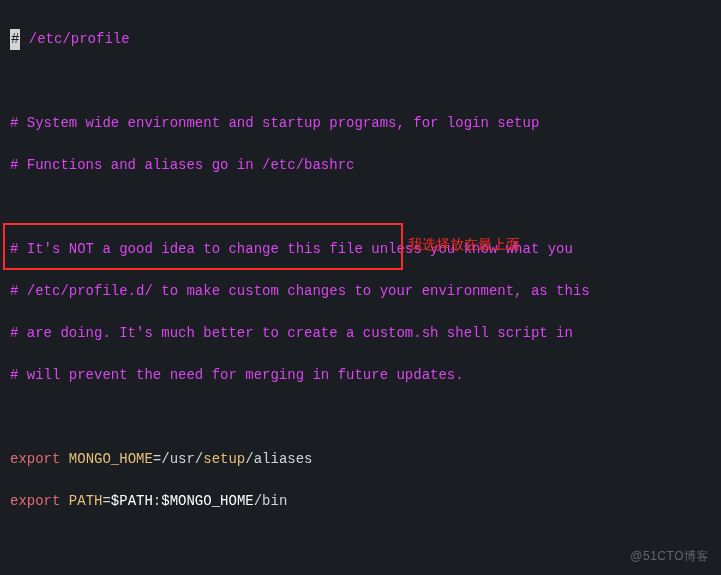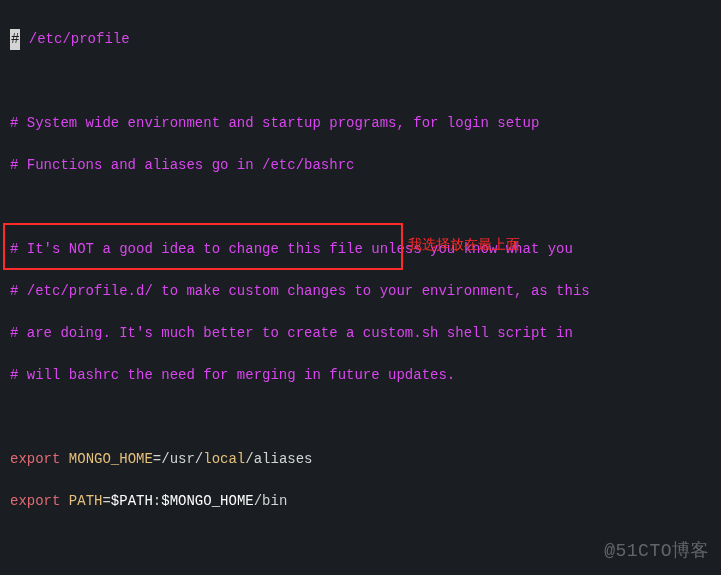--- a/index.html
+++ b/index.html
@@ -45,41 +45,41 @@
       top: 234px;
       color: #ff2a2a;
       font-family: Liberation Sans, sans-serif;
       font-size: 14px;
     }
     .watermark {
       position: absolute;
       right: 12px;
       bottom: 10px;
       color: rgba(200,200,200,0.42);
-      font-family: Liberation Mono, monospace;
-      font-size: 18px;
+      font-family: Liberation Sans, sans-serif;
+      font-size: 12px;
       letter-spacing: 0.5px;
     }
     .line { white-space: pre; }
   </style>
 </head>
 <body>
 
 <div class="editor">
 <div class="line"><span class="cursor-box">#</span><span class="comment"> /etc/profile</span></div>
 <div class="line">&nbsp;</div>
 <div class="line"><span class="comment"># System wide environment and startup programs, for login setup</span></div>
 <div class="line"><span class="comment"># Functions and aliases go in /etc/bashrc</span></div>
 <div class="line">&nbsp;</div>
 <div class="line"><span class="comment"># It's NOT a good idea to change this file unless you know what you</span></div>
 <div class="line"><span class="comment"># /etc/profile.d/ to make custom changes to your environment, as this</span></div>
 <div class="line"><span class="comment"># are doing. It's much better to create a custom.sh shell script in</span></div>
-<div class="line"><span class="comment"># will bashrc the need for merging in future updates.</span></div>
+<div class="line"><span class="comment"># will prevent the need for merging in future updates.</span></div>
 <div class="line">&nbsp;</div>
-<div class="line"><span class="keyword-export">export</span><span class="varname"> MONGO_HOME</span><span class="plain">=</span><span class="plain">/usr/</span><span class="varname">local</span><span class="plain">/aliases</span></div>
+<div class="line"><span class="keyword-export">export</span><span class="varname"> MONGO_HOME</span><span class="plain">=</span><span class="plain">/usr/</span><span class="varname">setup</span><span class="plain">/aliases</span></div>
 <div class="line"><span class="keyword-export">export</span><span class="varname"> PATH</span><span class="plain">=</span><span class="varref">$PATH</span><span class="plain">:</span><span class="varref">$MONGO_HOME</span><span class="plain">/bin</span></div>
 <div class="line">&nbsp;</div>
 
 
 
 
 
 
 
 

